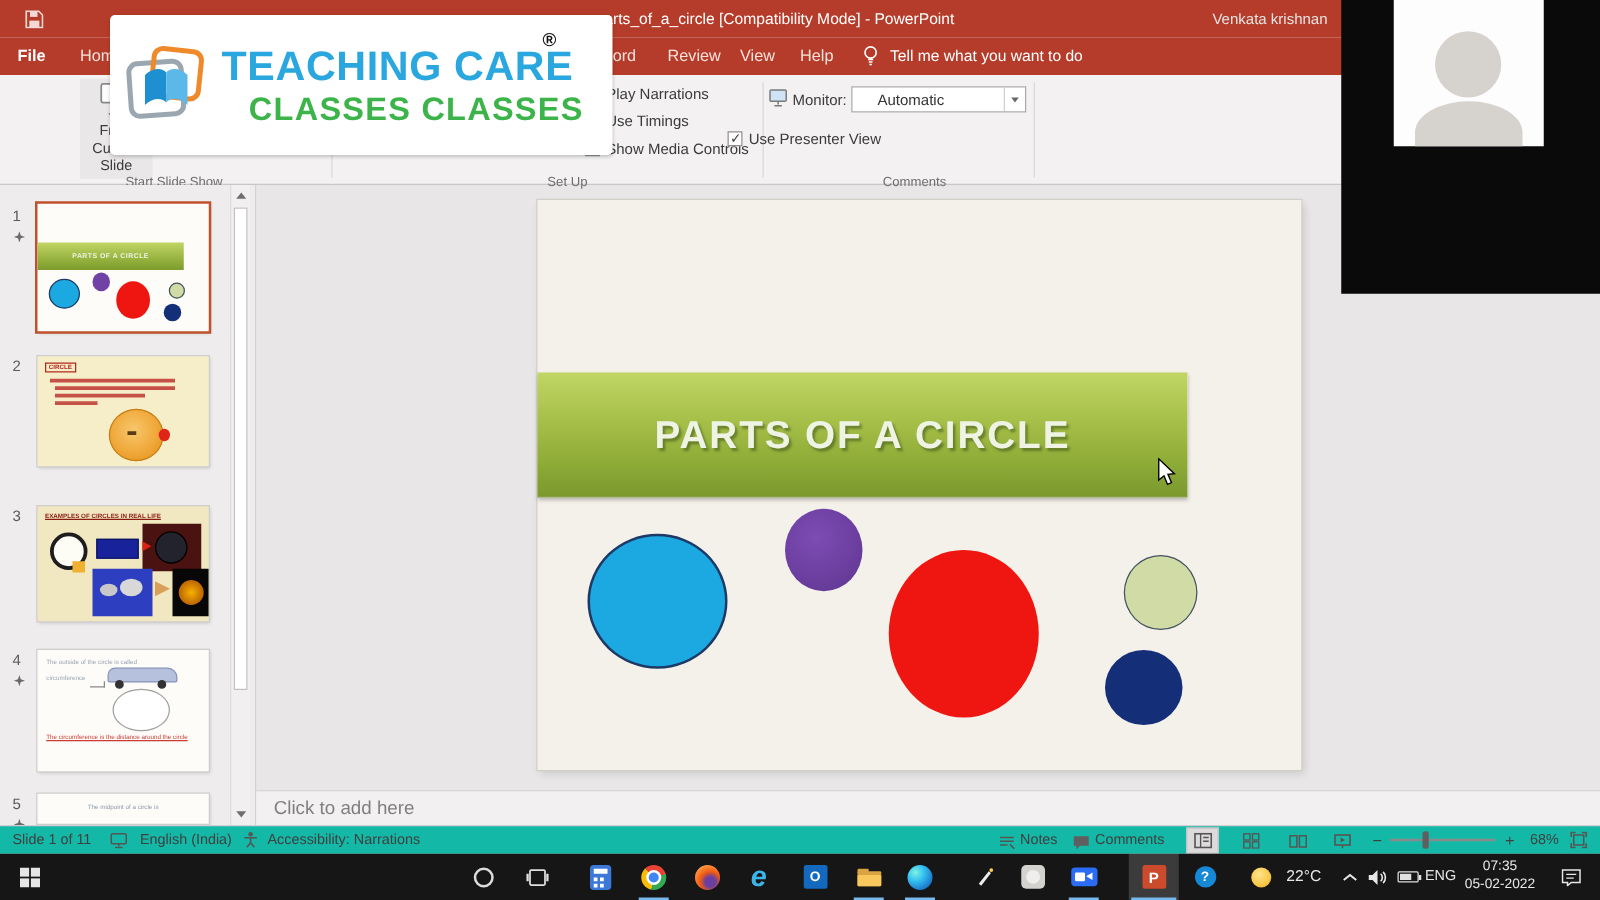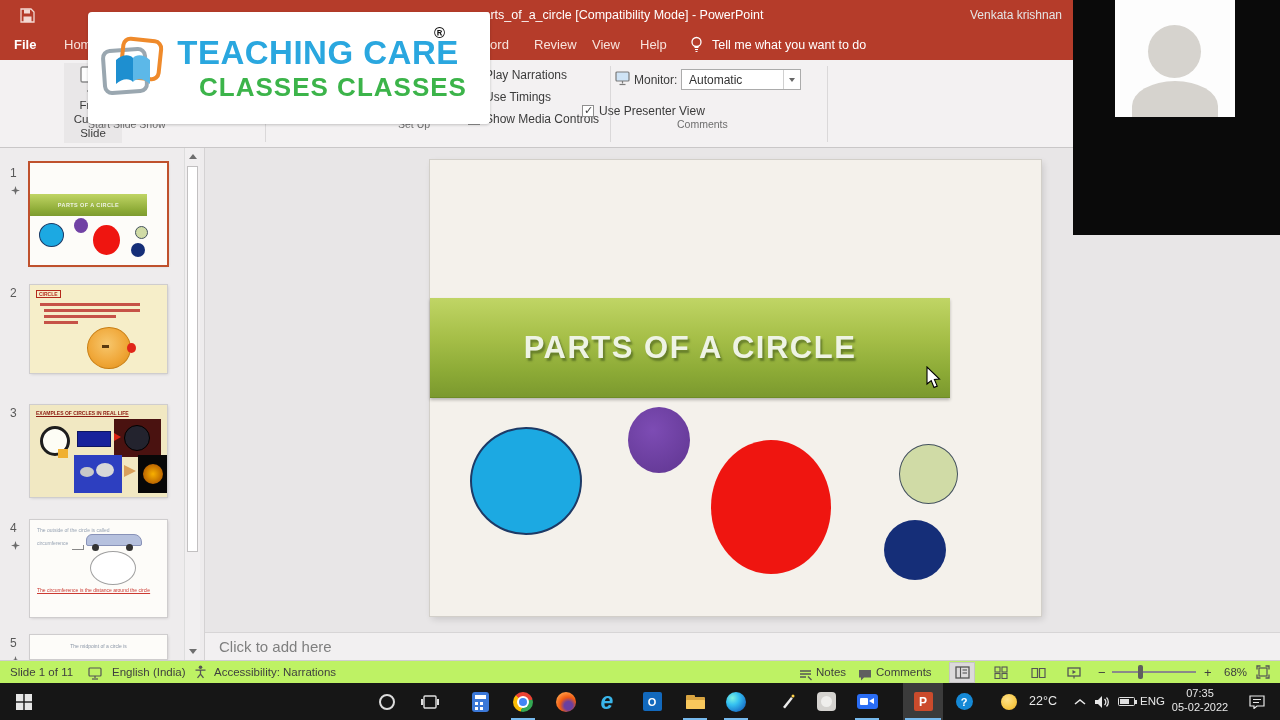--- a/index.html
+++ b/index.html
@@ -19,23 +19,23 @@
 
   
   .ribbon{left:0;top:60px;width:1280px;height:88px;background:#f3f1f2;border-bottom:1px solid #c9c7c8}
   .bigbtn{position:absolute;top:3px;height:80px;width:58px;text-align:center}
   .bigbtn .lbl{position:absolute;left:0;top:36px;width:100%;font-size:11.5px;color:#3b3b3b;line-height:1.2}
   .vdiv{position:absolute;top:6px;width:1px;height:76px;background:#dad8d9}
   .cbrow{position:absolute;height:14px;display:flex;align-items:center}
   .cbx{width:12px;height:12px;background:#fff;border:1px solid #8f8f8f;position:relative;flex:none}
   .cbx.on::after{content:"\2713";position:absolute;left:1px;top:-2px;font-size:11px;color:#3f3f3f}
   .cblbl{font-size:12px;color:#3b3b3b;margin-left:5px;white-space:nowrap}
-  .grouplabel{position:absolute;top:58px;font-size:10.5px;color:#6e6e6e;text-align:left;white-space:nowrap}
-  .dd{position:absolute;left:681px;top:9px;width:120px;height:21px;background:#fff;border:1px solid #ababab;
-      font-size:12px;color:#333;display:flex;align-items:center;padding-left:7px}
+  .grouplabel{position:absolute;top:80px;font-size:10.5px;color:#6e6e6e;text-align:right;white-space:nowrap}
+  .dd{position:absolute;left:681px;top:9px;width:140px;height:21px;background:#fff;border:1px solid #ababab;
+      font-size:12px;color:#333;display:flex;align-items:center;padding-left:20px}
   .dd-arrow{position:absolute;right:0;top:0;width:17px;height:19px;border-left:1px solid #d0d0d0;
       display:flex;align-items:center;justify-content:center}
   .dd-arrow::after{content:"";border-left:3.5px solid transparent;border-right:3.5px solid transparent;border-top:4px solid #666}
 
   
   .logo{left:88px;top:12px;width:402px;height:112px;background:#fff;border-radius:4px;z-index:50;
         box-shadow:0 1px 3px rgba(0,0,0,.2)}
   .logo-line1{position:absolute;left:80px;top:22px;width:300px;text-align:center;font-size:33px;font-weight:bold;
         color:#2aa7df;letter-spacing:.5px;white-space:nowrap}
   .logo-reg{position:absolute;left:346px;top:12px;font-size:15px;font-weight:bold;color:#111}
@@ -67,21 +67,21 @@
           border-bottom:1px solid #6e8c26;box-shadow:0 2px 3px rgba(0,0,0,.25);
           display:flex;align-items:center;justify-content:center}
   .banner span{font-size:31px;font-weight:bold;letter-spacing:1.5px;color:#eef3e4;
           text-shadow:2px 3px 2px rgba(60,82,24,.55);white-space:nowrap}
   .circle{position:absolute;border-radius:50%}
 
   
   .notesbar{left:205px;top:632px;width:1075px;height:28px;background:#f2f0f1;border-top:1px solid #d7d5d6;
             display:flex;align-items:center;padding-left:14px}
   .notesbar span{font-size:15px;color:#7f7f7f}
-  .statusbar{left:0;top:660px;width:1280px;height:23px;background:#bef264;border-top:1px solid #d0ced0}
+  .statusbar{left:0;top:660px;width:1280px;height:23px;background:#14b8a6;border-top:1px solid #d0ced0}
   .st{position:absolute;font-size:11.5px;color:#3f3f3f;white-space:nowrap}
   .viewbtn{position:absolute;top:1px;width:26px;height:21px;display:flex;align-items:center;justify-content:center}
   .viewbtn.active{background:#dcdadb;border:1px solid #c6c4c5}
 
   
   .taskbar{left:0;top:683px;width:1280px;height:37px;background:#161616}
   .cell{position:absolute;top:0;width:40px;height:37px;display:flex;align-items:center;justify-content:center}
   .runline{position:absolute;top:35px;height:2px;background:#76b9ed}
   .searchbox{position:absolute;left:48px;top:3px;width:318px;height:31px;background:#212121;border:1px solid #979797;
              display:flex;align-items:center}

